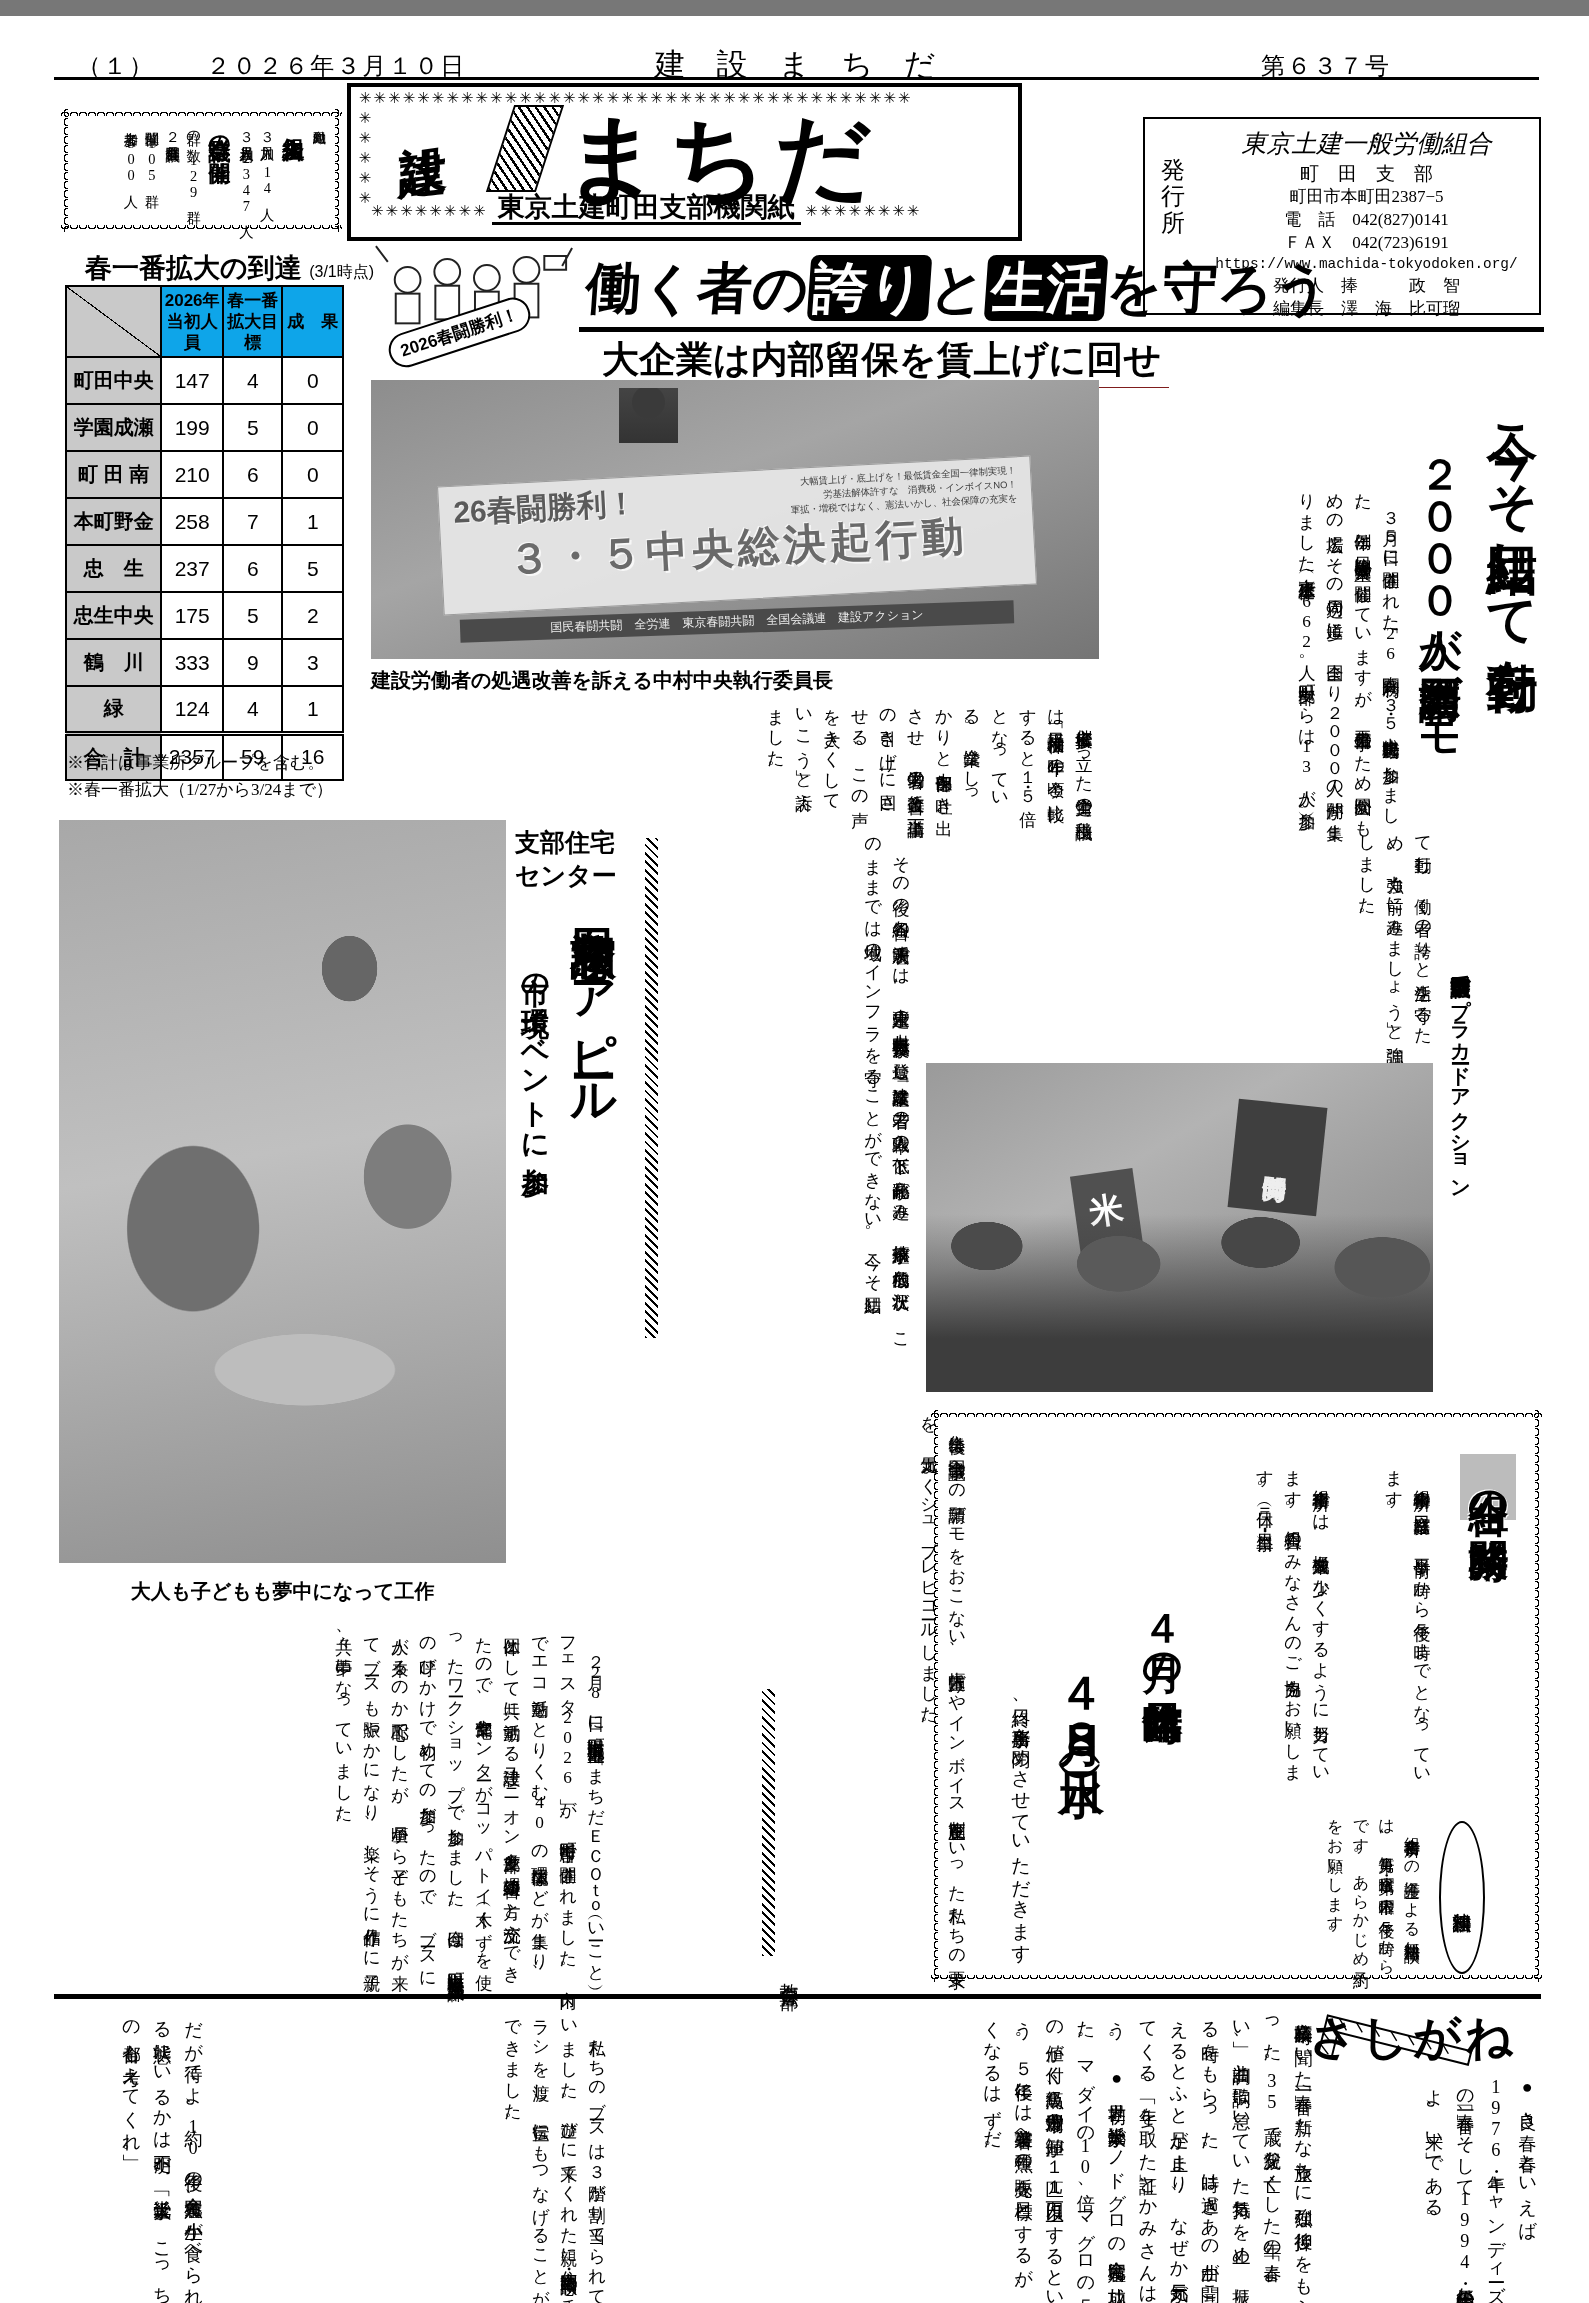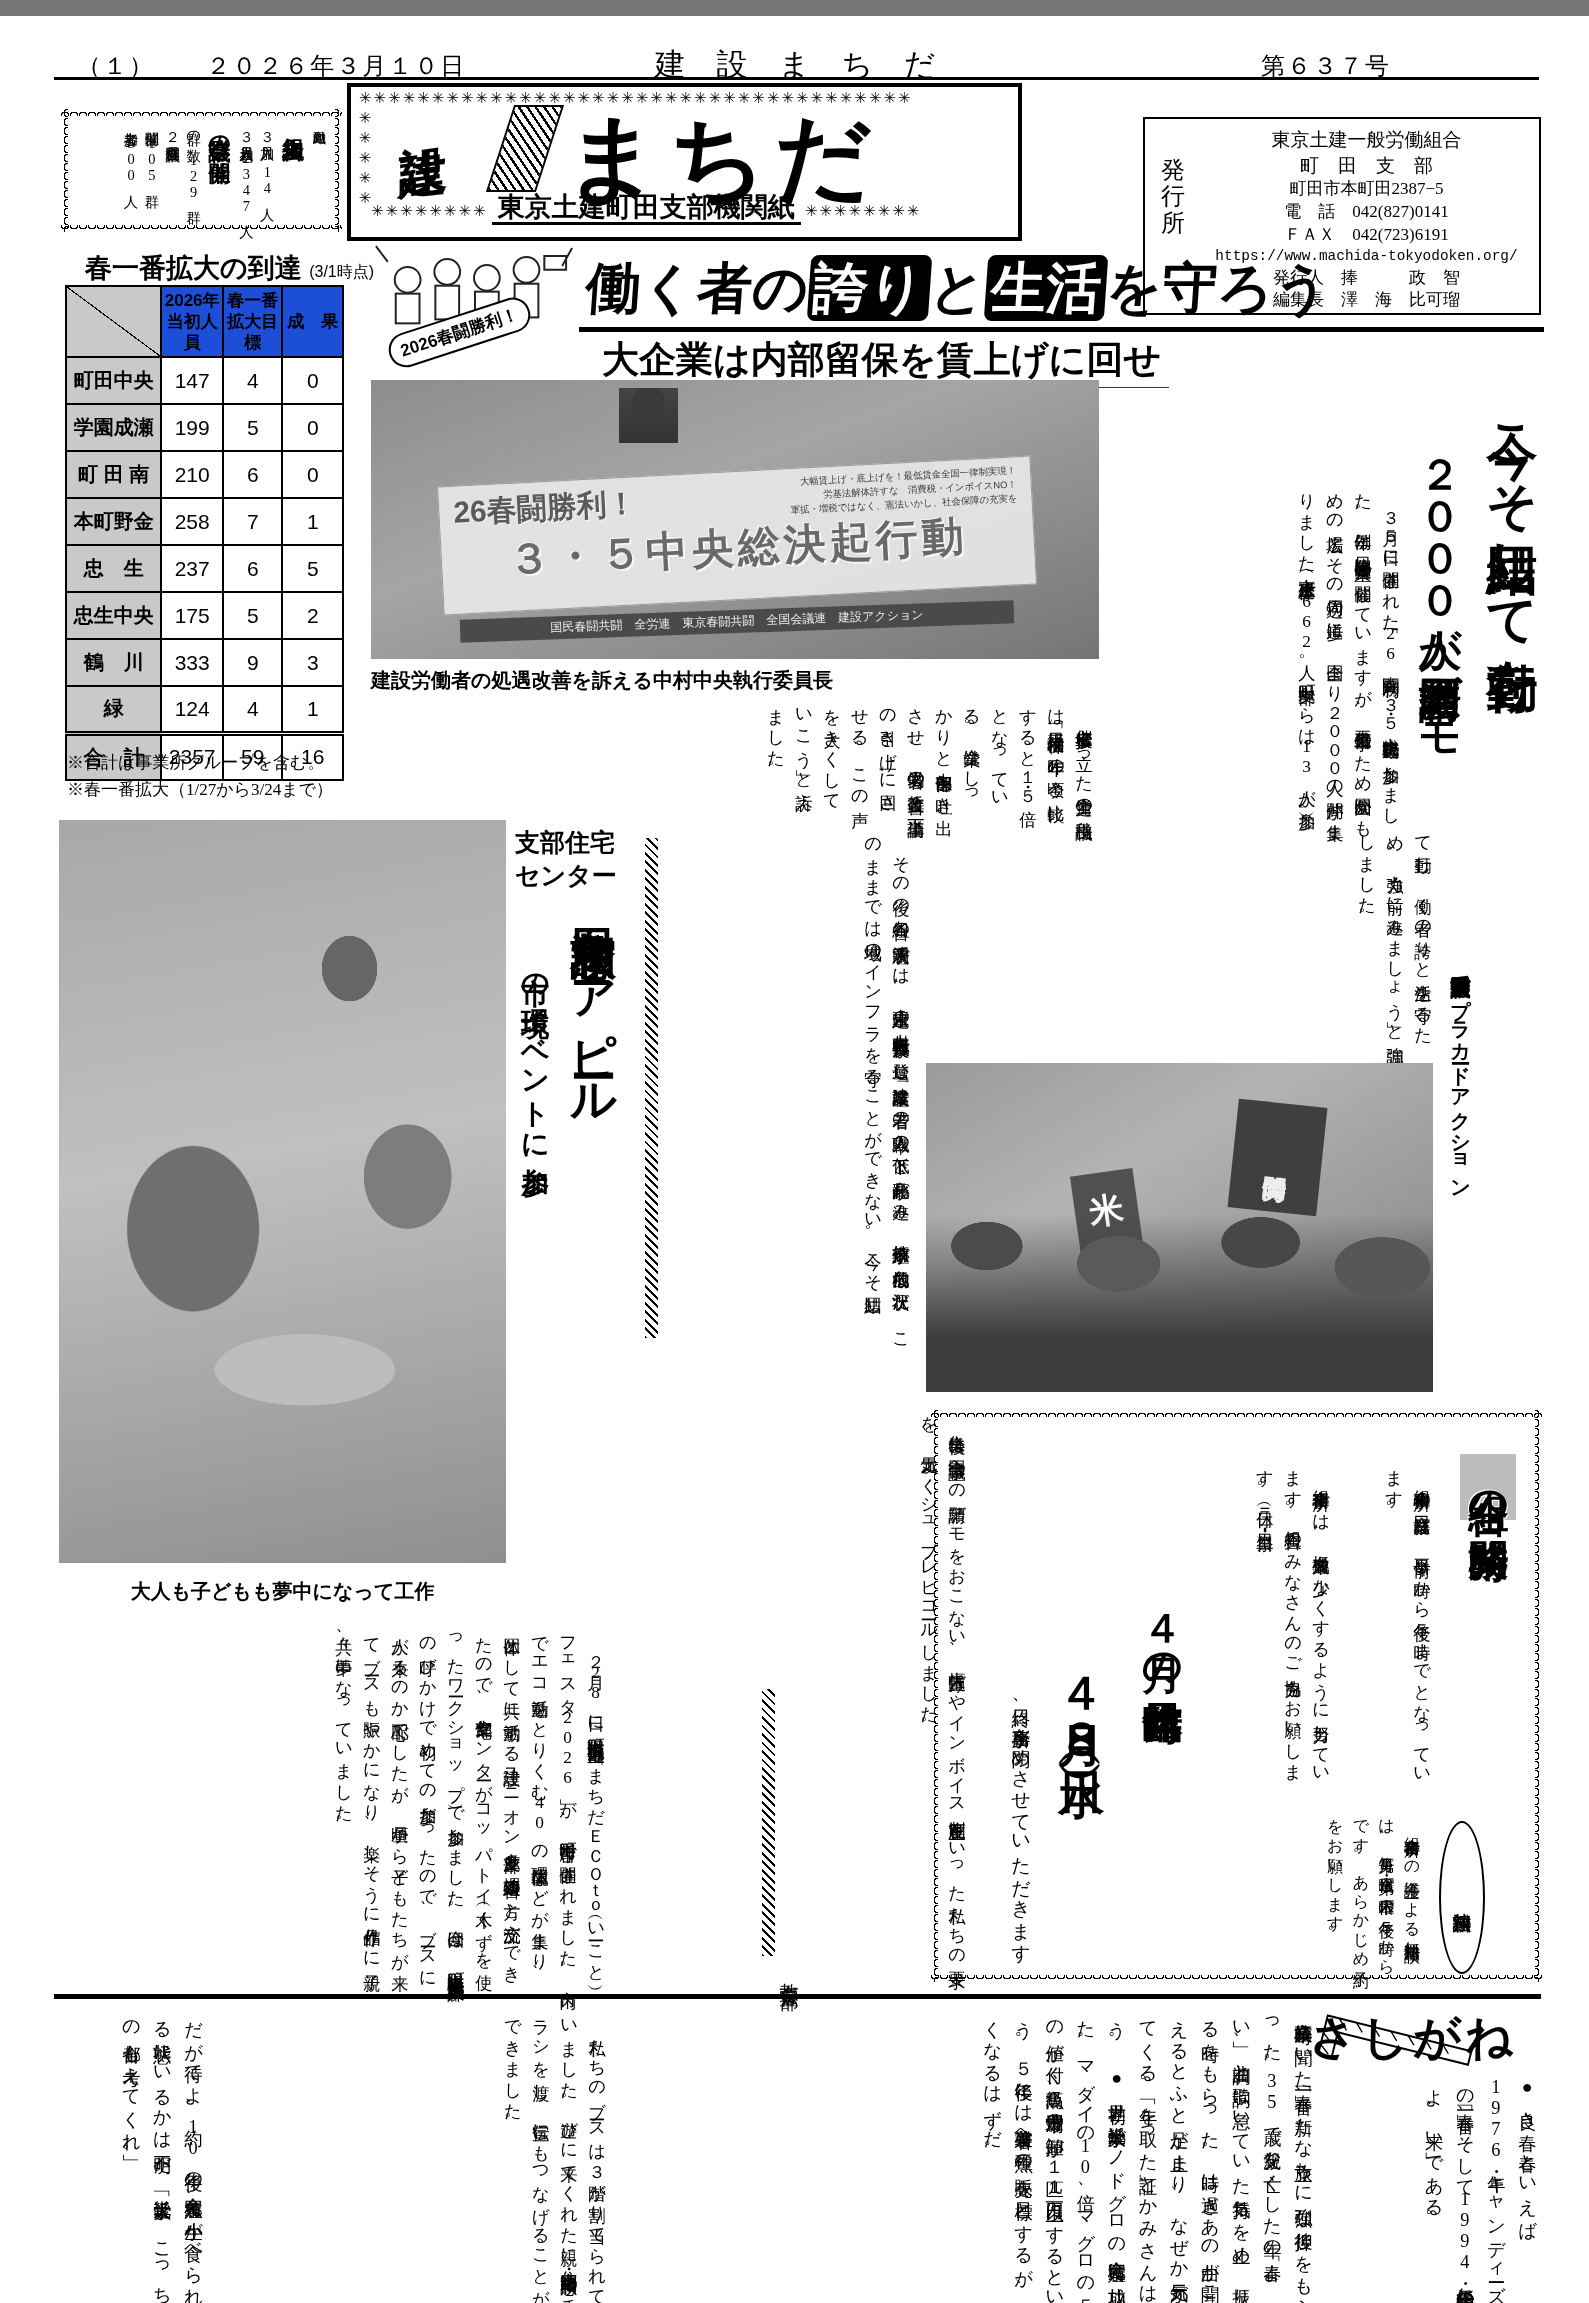--- a/index.html
+++ b/index.html
@@ -15,21 +15,21 @@
   .wv{position:absolute;pointer-events:none;}
   .wv-t{left:0;right:0;top:0;height:7px;background:radial-gradient(circle at 4px 7px,transparent 3px,#000 3px 4.5px,transparent 4.5px);background-size:9px 7px;background-repeat:repeat-x;}
   .wv-b{left:0;right:0;bottom:0;height:7px;background:radial-gradient(circle at 4px 0px,transparent 3px,#000 3px 4.5px,transparent 4.5px);background-size:9px 7px;background-repeat:repeat-x;}
   .wv-l{top:0;bottom:0;left:0;width:7px;background:radial-gradient(circle at 7px 4px,transparent 3px,#000 3px 4.5px,transparent 4.5px);background-size:7px 9px;background-repeat:repeat-y;}
   .wv-r{top:0;bottom:0;right:0;width:7px;background:radial-gradient(circle at 0px 4px,transparent 3px,#000 3px 4.5px,transparent 4.5px);background-size:7px 9px;background-repeat:repeat-y;}
   .hatch{background:repeating-linear-gradient(45deg,#000 0 2px,#fff 2px 6px);}
   .photo{background:linear-gradient(160deg,#8d8d8d,#a5a5a5 40%,#757575);}
   .cap{font-family:"Liberation Sans","DejaVu Sans",sans-serif;font-weight:700;font-size:20px;}
   table.recruit{border-collapse:collapse;}
   table.recruit td,table.recruit th{border:2px solid #000;text-align:center;vertical-align:middle;}
-  table.recruit .hd{background:#1d4ed8;font-family:"Liberation Sans","DejaVu Sans",sans-serif;font-weight:700;font-size:17px;line-height:1.25;}
+  table.recruit .hd{background:#0ea5e9;font-family:"Liberation Sans","DejaVu Sans",sans-serif;font-weight:700;font-size:17px;line-height:1.25;}
   table.recruit .nm{background:#c9c9c9;font-family:"Liberation Sans","DejaVu Sans",sans-serif;font-weight:700;font-size:20px;width:97px;}
   table.recruit .num{font-family:"Liberation Sans","DejaVu Sans",sans-serif;font-size:21px;width:59px;}
   table.recruit tr{height:47px;}
   .diag{background:linear-gradient(to top right,#c9c9c9 49.5%,#000 49.5%,#000 50.5%,#c9c9c9 50.5%);}
   .inv{background:#000;color:#fff;border-radius:8px;padding:2px 5px;}
   .deco{letter-spacing:2px;font-size:15px;white-space:nowrap;overflow:hidden;}
 </style>
 </head>
 <body>
 
@@ -71,21 +71,21 @@
     <div class="abs goth" style="left:20px;right:12px;bottom:12px;white-space:nowrap;font-size:15px;">
       <span class="deco">✳✳✳✳✳✳✳✳</span>
       <span style="font-size:27px;font-weight:900;border-bottom:3px solid #000;padding:0 6px;">東京土建町田支部機関紙</span>
       <span class="deco">✳✳✳✳✳✳✳✳</span>
     </div>
   </div>
 
   <div class="abs" style="left:1143px;top:101px;width:398px;height:198px;border:2px solid #000;box-sizing:border-box;">
     <div class="v serif" style="position:absolute;left:12px;top:20px;bottom:20px;font-size:24px;letter-spacing:26px;">発行所</div>
     <div class="abs serif" style="left:57px;top:8px;right:8px;text-align:center;font-size:17px;line-height:1.35;">
-      <div style="font-size:19px;">東京土建一般労働組合</div>
+      <div style="font-size:25px;font-style:italic;">東京土建一般労働組合</div>
       <div style="font-size:19px;">町　田　支　部</div>
       <div>町田市本町田2387−5</div>
       <div>電　話　042(827)0141</div>
       <div>ＦＡＸ　042(723)6191</div>
       <div style="font-size:14.4px;font-family:'Liberation Mono','DejaVu Sans Mono',monospace;">https://www.machida-tokyodoken.org/</div>
       <div>発行人　捧　　　政　智</div>
       <div>編集長　澤　海　比可瑠</div>
     </div>
   </div>
 

